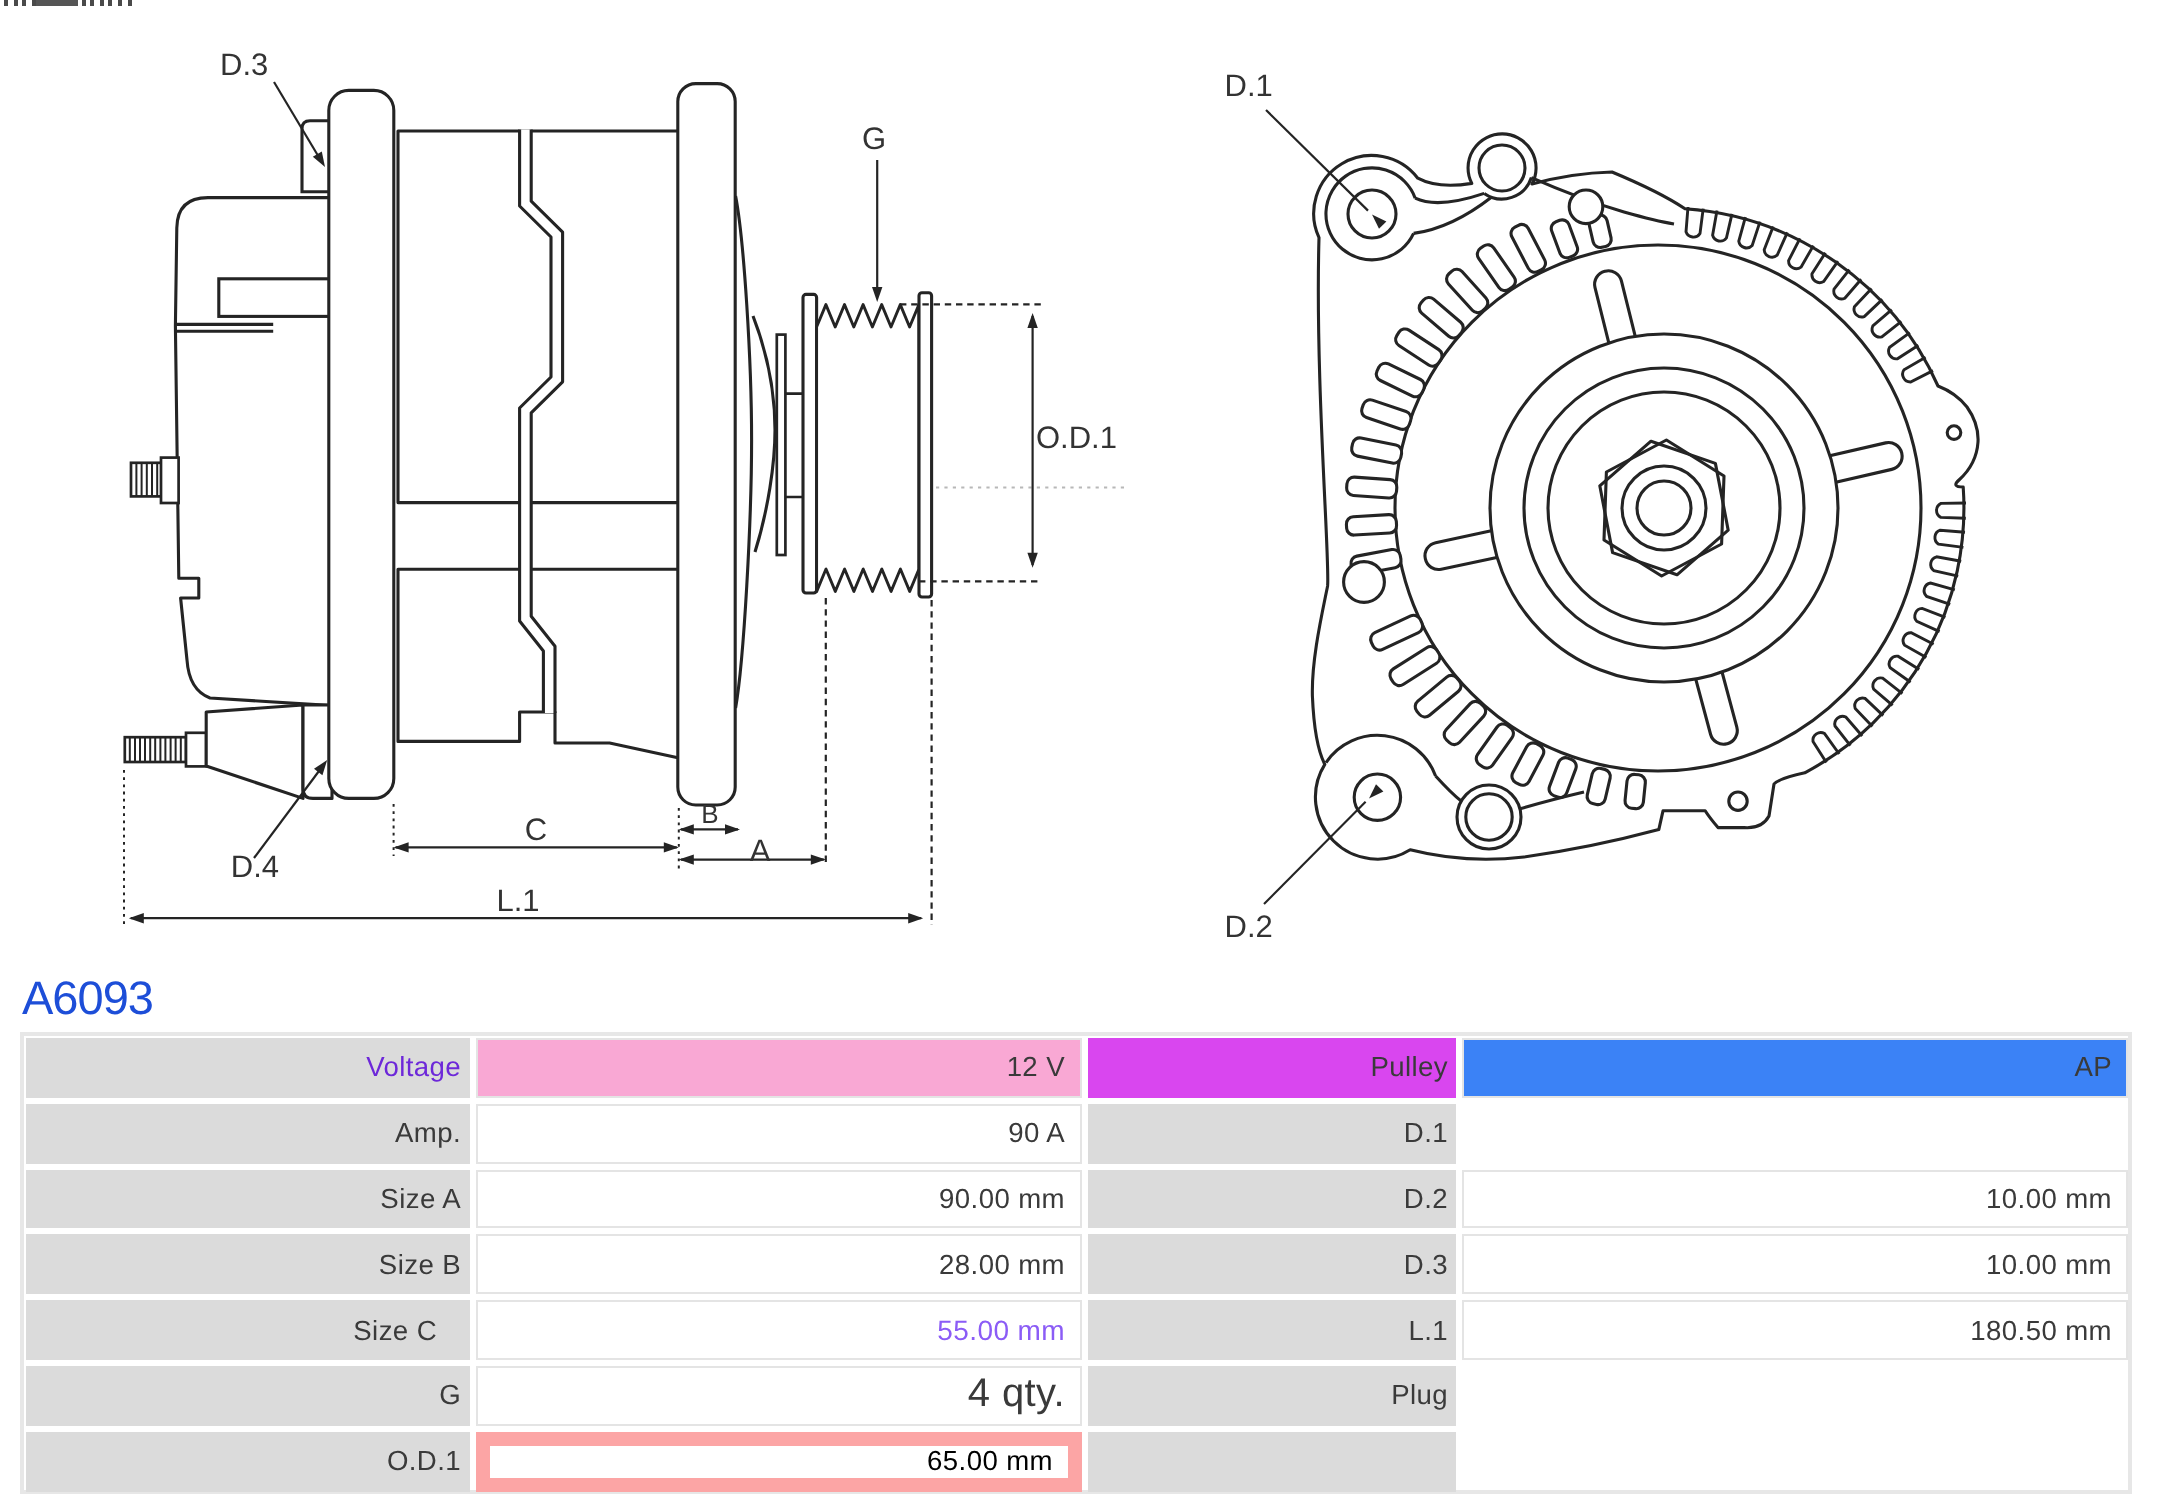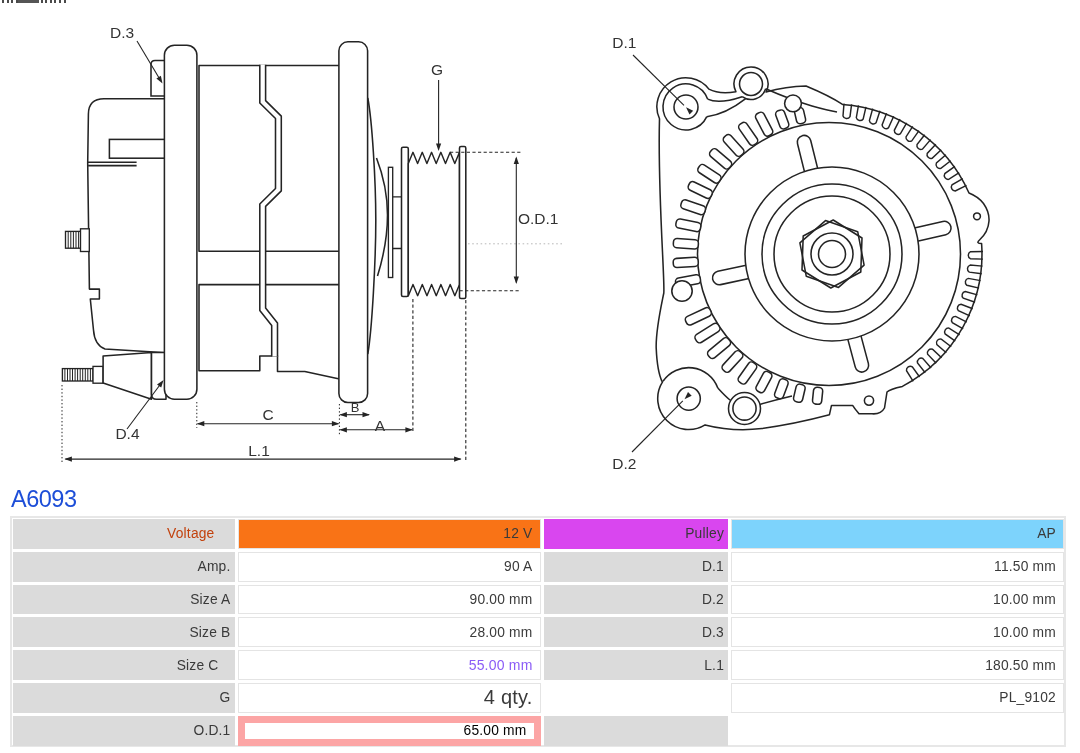--- a/index.html
+++ b/index.html
@@ -172,40 +172,39 @@
       <circle cx="977" cy="216.3" r="3.4" fill="#fff" stroke="#242424" stroke-width="1.55"></circle>
       <line x1="633" y1="55" x2="684" y2="105.3" stroke="#242424" stroke-width="1.1"></line>
       <polygon points="686.0,107.3 689.5,114.4 693.2,110.7" fill="#242424"></polygon>
       <text x="612.3" y="48" font-size="15.5" fill="#333" text-anchor="start">D.1</text>
       <line x1="632" y1="452" x2="682.8" y2="400.9" stroke="#242424" stroke-width="1.1"></line>
       <polygon points="684.5,399.2 691.7,395.8 688.0,392.1" fill="#242424"></polygon>
       <text x="612.3" y="468.5" font-size="15.5" fill="#333" text-anchor="start">D.2</text>
     </svg>
 <div style="position:absolute;left:11px;top:486px;font-size:23.5px;letter-spacing:-0.5px;color:#1d4ed8">A6093</div>
 <div style="position:absolute;left:10px;top:516px;width:1056px;height:231px;background:#fff;border:2px solid #e7e7e7;box-sizing:border-box">
-      <div style="position:absolute;left:1px;top:1.0px;width:221.5px;height:29.8px;background:#dbdbdb;padding-right:20px;box-sizing:border-box;display:flex;align-items:center;justify-content:flex-end;font-size:13.8px;letter-spacing:0.2px;color:#c2410c;white-space:nowrap">Voltage</div>
-      <div style="position:absolute;left:225.5px;top:1.0px;width:303px;height:29.8px;background:#f97316;border:1px solid #e4e4e4;padding-right:7px;box-sizing:border-box;display:flex;align-items:center;justify-content:flex-end;font-size:13.8px;letter-spacing:0.2px;color:#3a3a3a;white-space:nowrap">12 V</div>
+      <div style="position:absolute;left:1px;top:1.0px;width:221.5px;height:29.8px;background:#dbdbdb;padding-right:4px;box-sizing:border-box;display:flex;align-items:center;justify-content:flex-end;font-size:13.8px;letter-spacing:0.2px;color:#6d28d9;white-space:nowrap">Voltage</div>
+      <div style="position:absolute;left:225.5px;top:1.0px;width:303px;height:29.8px;background:#f9a8d4;border:1px solid #e4e4e4;padding-right:7px;box-sizing:border-box;display:flex;align-items:center;justify-content:flex-end;font-size:13.8px;letter-spacing:0.2px;color:#3a3a3a;white-space:nowrap">12 V</div>
       <div style="position:absolute;left:531.5px;top:1.0px;width:184.5px;height:29.8px;background:#d946ef;padding-right:4px;box-sizing:border-box;display:flex;align-items:center;justify-content:flex-end;font-size:13.8px;letter-spacing:0.2px;color:#3a3a3a;white-space:nowrap">Pulley</div>
-      <div style="position:absolute;left:718.5px;top:1.0px;width:333.5px;height:29.8px;background:#7dd3fc;border:1px solid #e4e4e4;padding-right:7px;box-sizing:border-box;display:flex;align-items:center;justify-content:flex-end;font-size:13.8px;letter-spacing:0.2px;color:#3a3a3a;white-space:nowrap">AP</div>
+      <div style="position:absolute;left:718.5px;top:1.0px;width:333.5px;height:29.8px;background:#3b82f6;border:1px solid #e4e4e4;padding-right:7px;box-sizing:border-box;display:flex;align-items:center;justify-content:flex-end;font-size:13.8px;letter-spacing:0.2px;color:#3a3a3a;white-space:nowrap">AP</div>
       <div style="position:absolute;left:1px;top:33.8px;width:221.5px;height:29.8px;background:#dbdbdb;padding-right:4px;box-sizing:border-box;display:flex;align-items:center;justify-content:flex-end;font-size:13.8px;letter-spacing:0.2px;color:#3a3a3a;white-space:nowrap">Amp.</div>
       <div style="position:absolute;left:225.5px;top:33.8px;width:303px;height:29.8px;background:#fff;border:1px solid #e4e4e4;padding-right:7px;box-sizing:border-box;display:flex;align-items:center;justify-content:flex-end;font-size:13.8px;letter-spacing:0.2px;color:#3a3a3a;white-space:nowrap">90 A</div>
       <div style="position:absolute;left:531.5px;top:33.8px;width:184.5px;height:29.8px;background:#dbdbdb;padding-right:4px;box-sizing:border-box;display:flex;align-items:center;justify-content:flex-end;font-size:13.8px;letter-spacing:0.2px;color:#3a3a3a;white-space:nowrap">D.1</div>
-      <div style="position:absolute;left:718.5px;top:33.8px;width:333.5px;height:29.8px;background:#fff;border:1px solid #e4e4e4;padding-right:7px;box-sizing:border-box;display:flex;align-items:center;justify-content:flex-end;font-size:13.8px;letter-spacing:0.2px;color:#3a3a3a;white-space:nowrap">11.50 mm</div>
       <div style="position:absolute;left:1px;top:66.6px;width:221.5px;height:29.8px;background:#dbdbdb;padding-right:4px;box-sizing:border-box;display:flex;align-items:center;justify-content:flex-end;font-size:13.8px;letter-spacing:0.2px;color:#3a3a3a;white-space:nowrap">Size A</div>
       <div style="position:absolute;left:225.5px;top:66.6px;width:303px;height:29.8px;background:#fff;border:1px solid #e4e4e4;padding-right:7px;box-sizing:border-box;display:flex;align-items:center;justify-content:flex-end;font-size:13.8px;letter-spacing:0.2px;color:#3a3a3a;white-space:nowrap">90.00 mm</div>
       <div style="position:absolute;left:531.5px;top:66.6px;width:184.5px;height:29.8px;background:#dbdbdb;padding-right:4px;box-sizing:border-box;display:flex;align-items:center;justify-content:flex-end;font-size:13.8px;letter-spacing:0.2px;color:#3a3a3a;white-space:nowrap">D.2</div>
       <div style="position:absolute;left:718.5px;top:66.6px;width:333.5px;height:29.8px;background:#fff;border:1px solid #e4e4e4;padding-right:7px;box-sizing:border-box;display:flex;align-items:center;justify-content:flex-end;font-size:13.8px;letter-spacing:0.2px;color:#3a3a3a;white-space:nowrap">10.00 mm</div>
       <div style="position:absolute;left:1px;top:99.4px;width:221.5px;height:29.8px;background:#dbdbdb;padding-right:4px;box-sizing:border-box;display:flex;align-items:center;justify-content:flex-end;font-size:13.8px;letter-spacing:0.2px;color:#3a3a3a;white-space:nowrap">Size B</div>
       <div style="position:absolute;left:225.5px;top:99.4px;width:303px;height:29.8px;background:#fff;border:1px solid #e4e4e4;padding-right:7px;box-sizing:border-box;display:flex;align-items:center;justify-content:flex-end;font-size:13.8px;letter-spacing:0.2px;color:#3a3a3a;white-space:nowrap">28.00 mm</div>
       <div style="position:absolute;left:531.5px;top:99.4px;width:184.5px;height:29.8px;background:#dbdbdb;padding-right:4px;box-sizing:border-box;display:flex;align-items:center;justify-content:flex-end;font-size:13.8px;letter-spacing:0.2px;color:#3a3a3a;white-space:nowrap">D.3</div>
       <div style="position:absolute;left:718.5px;top:99.4px;width:333.5px;height:29.8px;background:#fff;border:1px solid #e4e4e4;padding-right:7px;box-sizing:border-box;display:flex;align-items:center;justify-content:flex-end;font-size:13.8px;letter-spacing:0.2px;color:#3a3a3a;white-space:nowrap">10.00 mm</div>
       <div style="position:absolute;left:1px;top:132.2px;width:221.5px;height:29.8px;background:#dbdbdb;padding-right:16px;box-sizing:border-box;display:flex;align-items:center;justify-content:flex-end;font-size:13.8px;letter-spacing:0.2px;color:#3a3a3a;white-space:nowrap">Size C</div>
       <div style="position:absolute;left:225.5px;top:132.2px;width:303px;height:29.8px;background:#fff;border:1px solid #e4e4e4;padding-right:7px;box-sizing:border-box;display:flex;align-items:center;justify-content:flex-end;font-size:14px;letter-spacing:0.2px;color:#8b5cf6;white-space:nowrap">55.00 mm</div>
       <div style="position:absolute;left:531.5px;top:132.2px;width:184.5px;height:29.8px;background:#dbdbdb;padding-right:4px;box-sizing:border-box;display:flex;align-items:center;justify-content:flex-end;font-size:13.8px;letter-spacing:0.2px;color:#3a3a3a;white-space:nowrap">L.1</div>
       <div style="position:absolute;left:718.5px;top:132.2px;width:333.5px;height:29.8px;background:#fff;border:1px solid #e4e4e4;padding-right:7px;box-sizing:border-box;display:flex;align-items:center;justify-content:flex-end;font-size:13.8px;letter-spacing:0.2px;color:#3a3a3a;white-space:nowrap">180.50 mm</div>
       <div style="position:absolute;left:1px;top:165.0px;width:221.5px;height:29.8px;background:#dbdbdb;padding-right:4px;box-sizing:border-box;display:flex;align-items:center;justify-content:flex-end;font-size:13.8px;letter-spacing:0.2px;color:#3a3a3a;white-space:nowrap">G</div>
       <div style="position:absolute;left:225.5px;top:165.0px;width:303px;height:29.8px;background:#fff;border:1px solid #e4e4e4;padding-right:7px;box-sizing:border-box;display:flex;align-items:center;justify-content:flex-end;font-size:20px;letter-spacing:0.2px;color:#3a3a3a;white-space:nowrap">4 qty.</div>
-      <div style="position:absolute;left:718.5px;top:165.0px;width:333.5px;height:29.8px;background:#fff;border:1px solid #e4e4e4;padding-right:7px;box-sizing:border-box;display:flex;align-items:center;justify-content:flex-end;font-size:13.8px;letter-spacing:0.2px;color:#3a3a3a;white-space:nowrap">PL_9102</div>
+      <div style="position:absolute;left:531.5px;top:165.0px;width:184.5px;height:29.8px;background:#dbdbdb;padding-right:4px;box-sizing:border-box;display:flex;align-items:center;justify-content:flex-end;font-size:13.8px;letter-spacing:0.2px;color:#3a3a3a;white-space:nowrap">Plug</div>
       <div style="position:absolute;left:1px;top:197.8px;width:221.5px;height:29.8px;background:#dbdbdb;padding-right:4px;box-sizing:border-box;display:flex;align-items:center;justify-content:flex-end;font-size:13.8px;letter-spacing:0.2px;color:#3a3a3a;white-space:nowrap">O.D.1</div>
       <div style="position:absolute;left:225.5px;top:197.8px;width:303px;height:29.8px;background:#fff;border:7px solid #fca5a5;padding-right:7px;box-sizing:border-box;display:flex;align-items:center;justify-content:flex-end;font-size:13.8px;letter-spacing:0.2px;color:#000000;white-space:nowrap">65.00 mm</div>
       <div style="position:absolute;left:531.5px;top:197.8px;width:184.5px;height:29.8px;background:#dbdbdb;padding-right:4px;box-sizing:border-box;display:flex;align-items:center;justify-content:flex-end;font-size:13.8px;letter-spacing:0.2px;color:#3a3a3a;white-space:nowrap"></div>
     </div>
 </div>
 
 </body></html>

